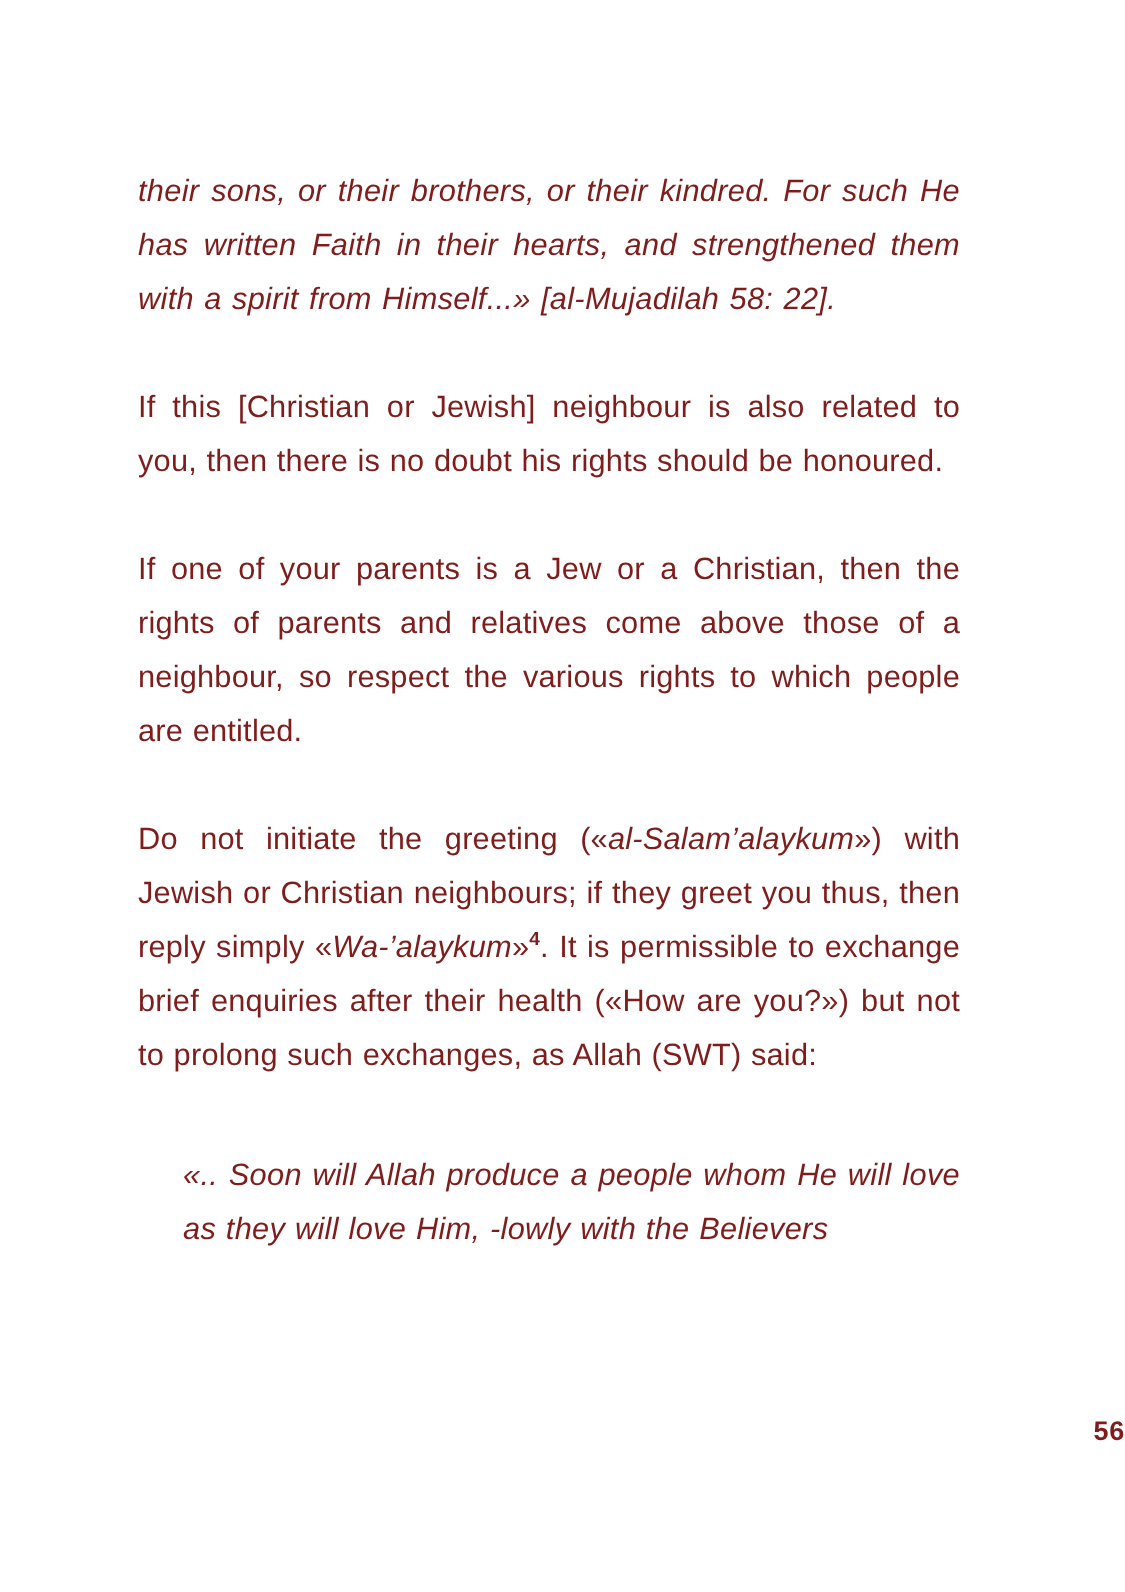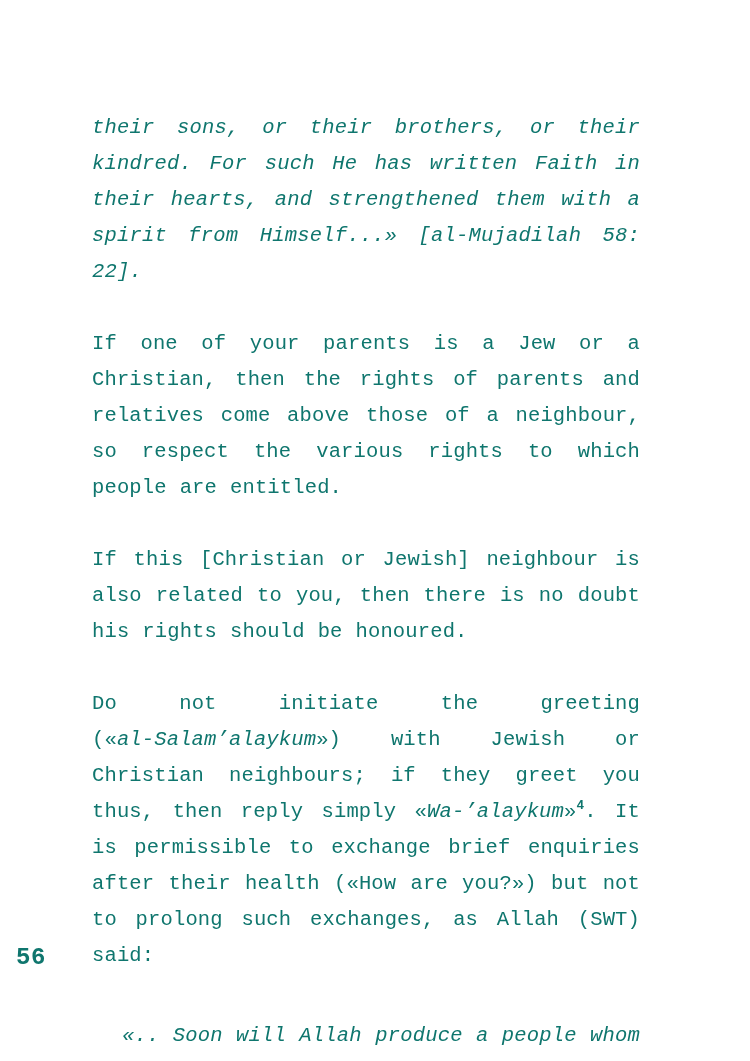--- a/index.html
+++ b/index.html
@@ -6,22 +6,22 @@
     margin: 0;
     padding: 0;
     background: #ffffff;
   }
   .page {
     position: relative;
     width: 750px;
     height: 1061px;
     background: #ffffff;
     overflow: hidden;
-    font-family: Liberation Mono, monospace;
-    color: #0f766e;
+    font-family: Liberation Sans, sans-serif;
+    color: #7f1d1d;
   }
   .text-column {
     position: absolute;
     left: 92px;
     top: 110px;
     width: 548px;
   }
   .para {
     margin: 0 0 0 0;
     text-align: justify;
@@ -53,41 +53,41 @@
     font-size: 0.62em;
     vertical-align: super;
     line-height: 0;
     font-weight: bold;
   }
   .nowrap {
     white-space: nowrap;
   }
   .page-number {
     position: absolute;
-    left: 16px;
+    left: 2px;
     right: 0;
     top: 944px;
-    text-align: left;
-    font-size: 24px;
+    text-align: right;
+    font-size: 18px;
     font-weight: bold;
     letter-spacing: 0.5px;
   }
 </style>
 </head>
 <body>
 
 <div class="page">
 
   <div class="text-column">
 
     <p class="para quote">their sons, or their brothers, or their kindred. For such He has written Faith in their hearts, and strengthened them with a spirit from Himself...» [al-Mujadilah 58: 22].</p>
 
+    <p class="para">If this [Christian or Jewish] neighbour is also related to you, then there is no doubt his rights should be honoured.</p>
+
     <p class="para">If one of your parents is a Jew or a Christian, then the rights of parents and relatives come above those of a neighbour, so respect the various rights to which people are entitled.</p>
-
-    <p class="para">If this [Christian or Jewish] neighbour is also related to you, then there is no doubt his rights should be honoured.</p>
 
     <p class="para">
       <span>Do not initiate the greeting («</span><span class="em nowrap">al-Salam’alaykum</span><span>») with Jewish or Christian neighbours; if they greet you thus, then reply simply «</span><span class="em nowrap">Wa-’alaykum</span><span>»</span><sup class="fn">4</sup><span>. It is permissible to exchange brief enquiries after their health («How are you?») but not to prolong such exchanges, as Allah (SWT) said:</span>
     </p>
 
     <p class="para quote-final">«.. Soon will Allah produce a people whom He will love as they will love Him, -lowly with the Believers</p>
 
   </div>
 
   <div class="page-number">56</div>

